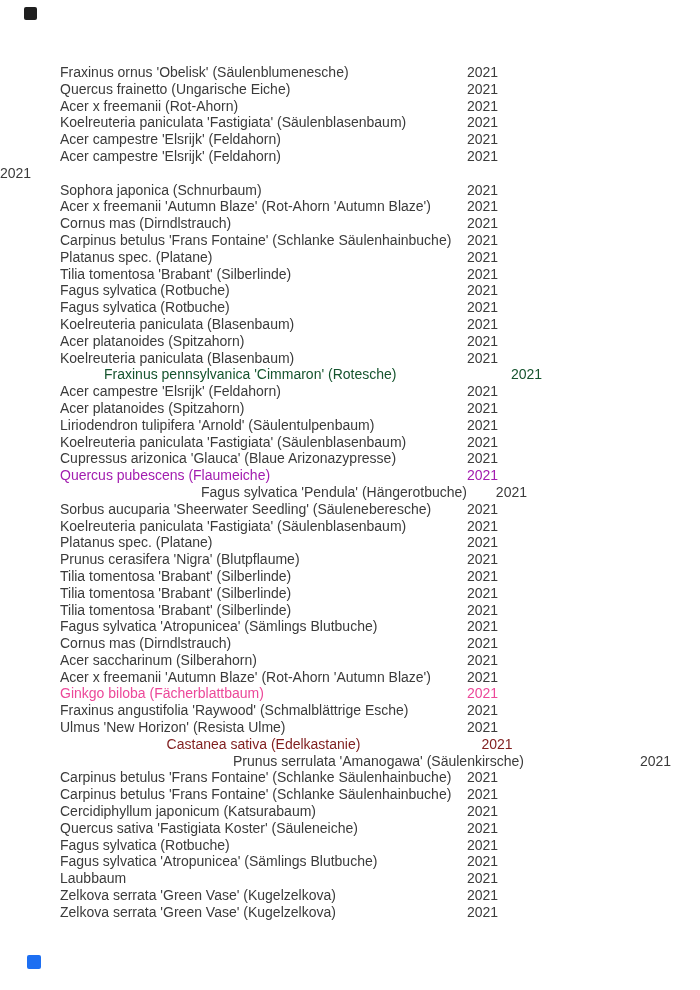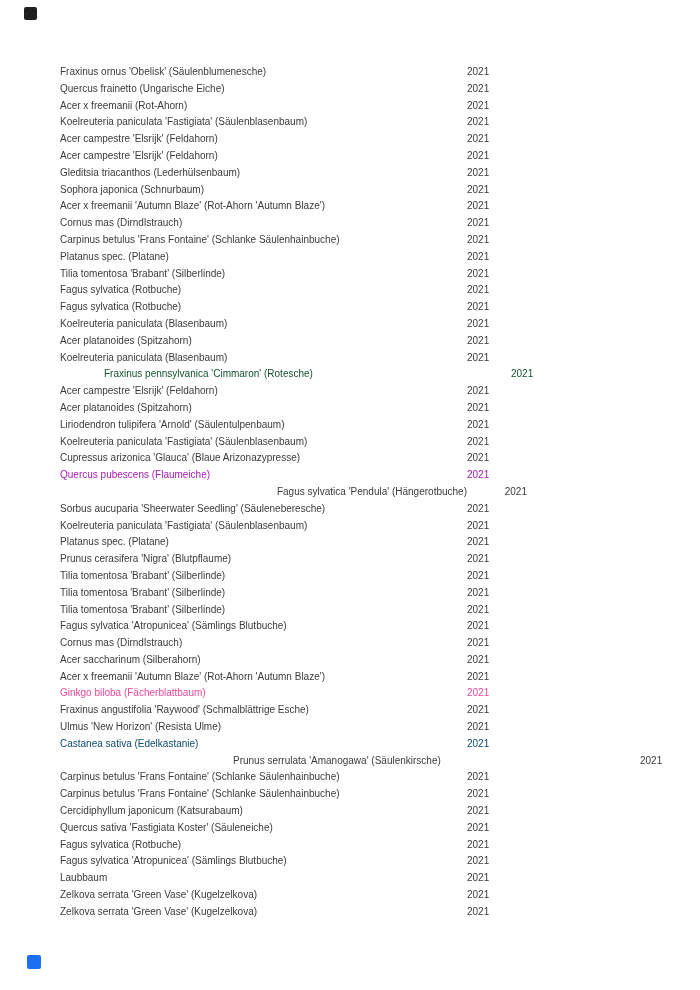--- a/index.html
+++ b/index.html
@@ -34,21 +34,21 @@
   .tree-table {
     position: absolute;
     left: 0;
     top: 64px;
     width: 700px;
   }
   .tree-row {
     display: flex;
     height: 16.8px;
     line-height: 16.8px;
-    font-size: 10px;
+    font-size: 14px;
     color: #3b3b3b;
     white-space: nowrap;
   }
   .tree-name {
     margin-left: 60px;
     width: 407px;
     overflow: visible;
   }
   .tree-year {
     width: 60px;
@@ -86,21 +86,20 @@
     <span class="tree-name">Acer campestre 'Elsrijk' (Feldahorn)</span>
     <span class="tree-year">2021</span>
   </div>
 
   <div class="tree-row" style="color: rgb(59, 59, 59);">
     <span class="tree-name">Acer campestre 'Elsrijk' (Feldahorn)</span>
     <span class="tree-year">2021</span>
   </div>
 
   <div class="tree-row" style="color: rgb(59, 59, 59);">
-    <span class="tree-name">Gleditsia triacanthos (Lederhülsenbaum)</span>
     <span class="tree-year">2021</span>
   </div>
 
   <div class="tree-row" style="color: rgb(59, 59, 59);">
     <span class="tree-name">Sophora japonica (Schnurbaum)</span>
     <span class="tree-year">2021</span>
   </div>
 
   <div class="tree-row" style="color: rgb(59, 59, 59);">
     <span class="tree-name">Acer x freemanii 'Autumn Blaze' (Rot-Ahorn 'Autumn Blaze')</span>
@@ -255,21 +254,21 @@
   <div class="tree-row" style="color: rgb(59, 59, 59);">
     <span class="tree-name">Fraxinus angustifolia 'Raywood' (Schmalblättrige Esche)</span>
     <span class="tree-year">2021</span>
   </div>
 
   <div class="tree-row" style="color: rgb(59, 59, 59);">
     <span class="tree-name">Ulmus 'New Horizon' (Resista Ulme)</span>
     <span class="tree-year">2021</span>
   </div>
 
-  <div class="tree-row" style="color: #0c4a6e;">
+  <div class="tree-row" style="color: #7f1d1d; text-align: center;">
     <span class="tree-name">Castanea sativa (Edelkastanie)</span>
     <span class="tree-year">2021</span>
   </div>
 
   <div class="tree-row" style="color: rgb(59, 59, 59); justify-content: flex-end;">
     <span class="tree-name">Prunus serrulata 'Amanogawa' (Säulenkirsche)</span>
     <span class="tree-year">2021</span>
   </div>
 
   <div class="tree-row" style="color: rgb(59, 59, 59);">

